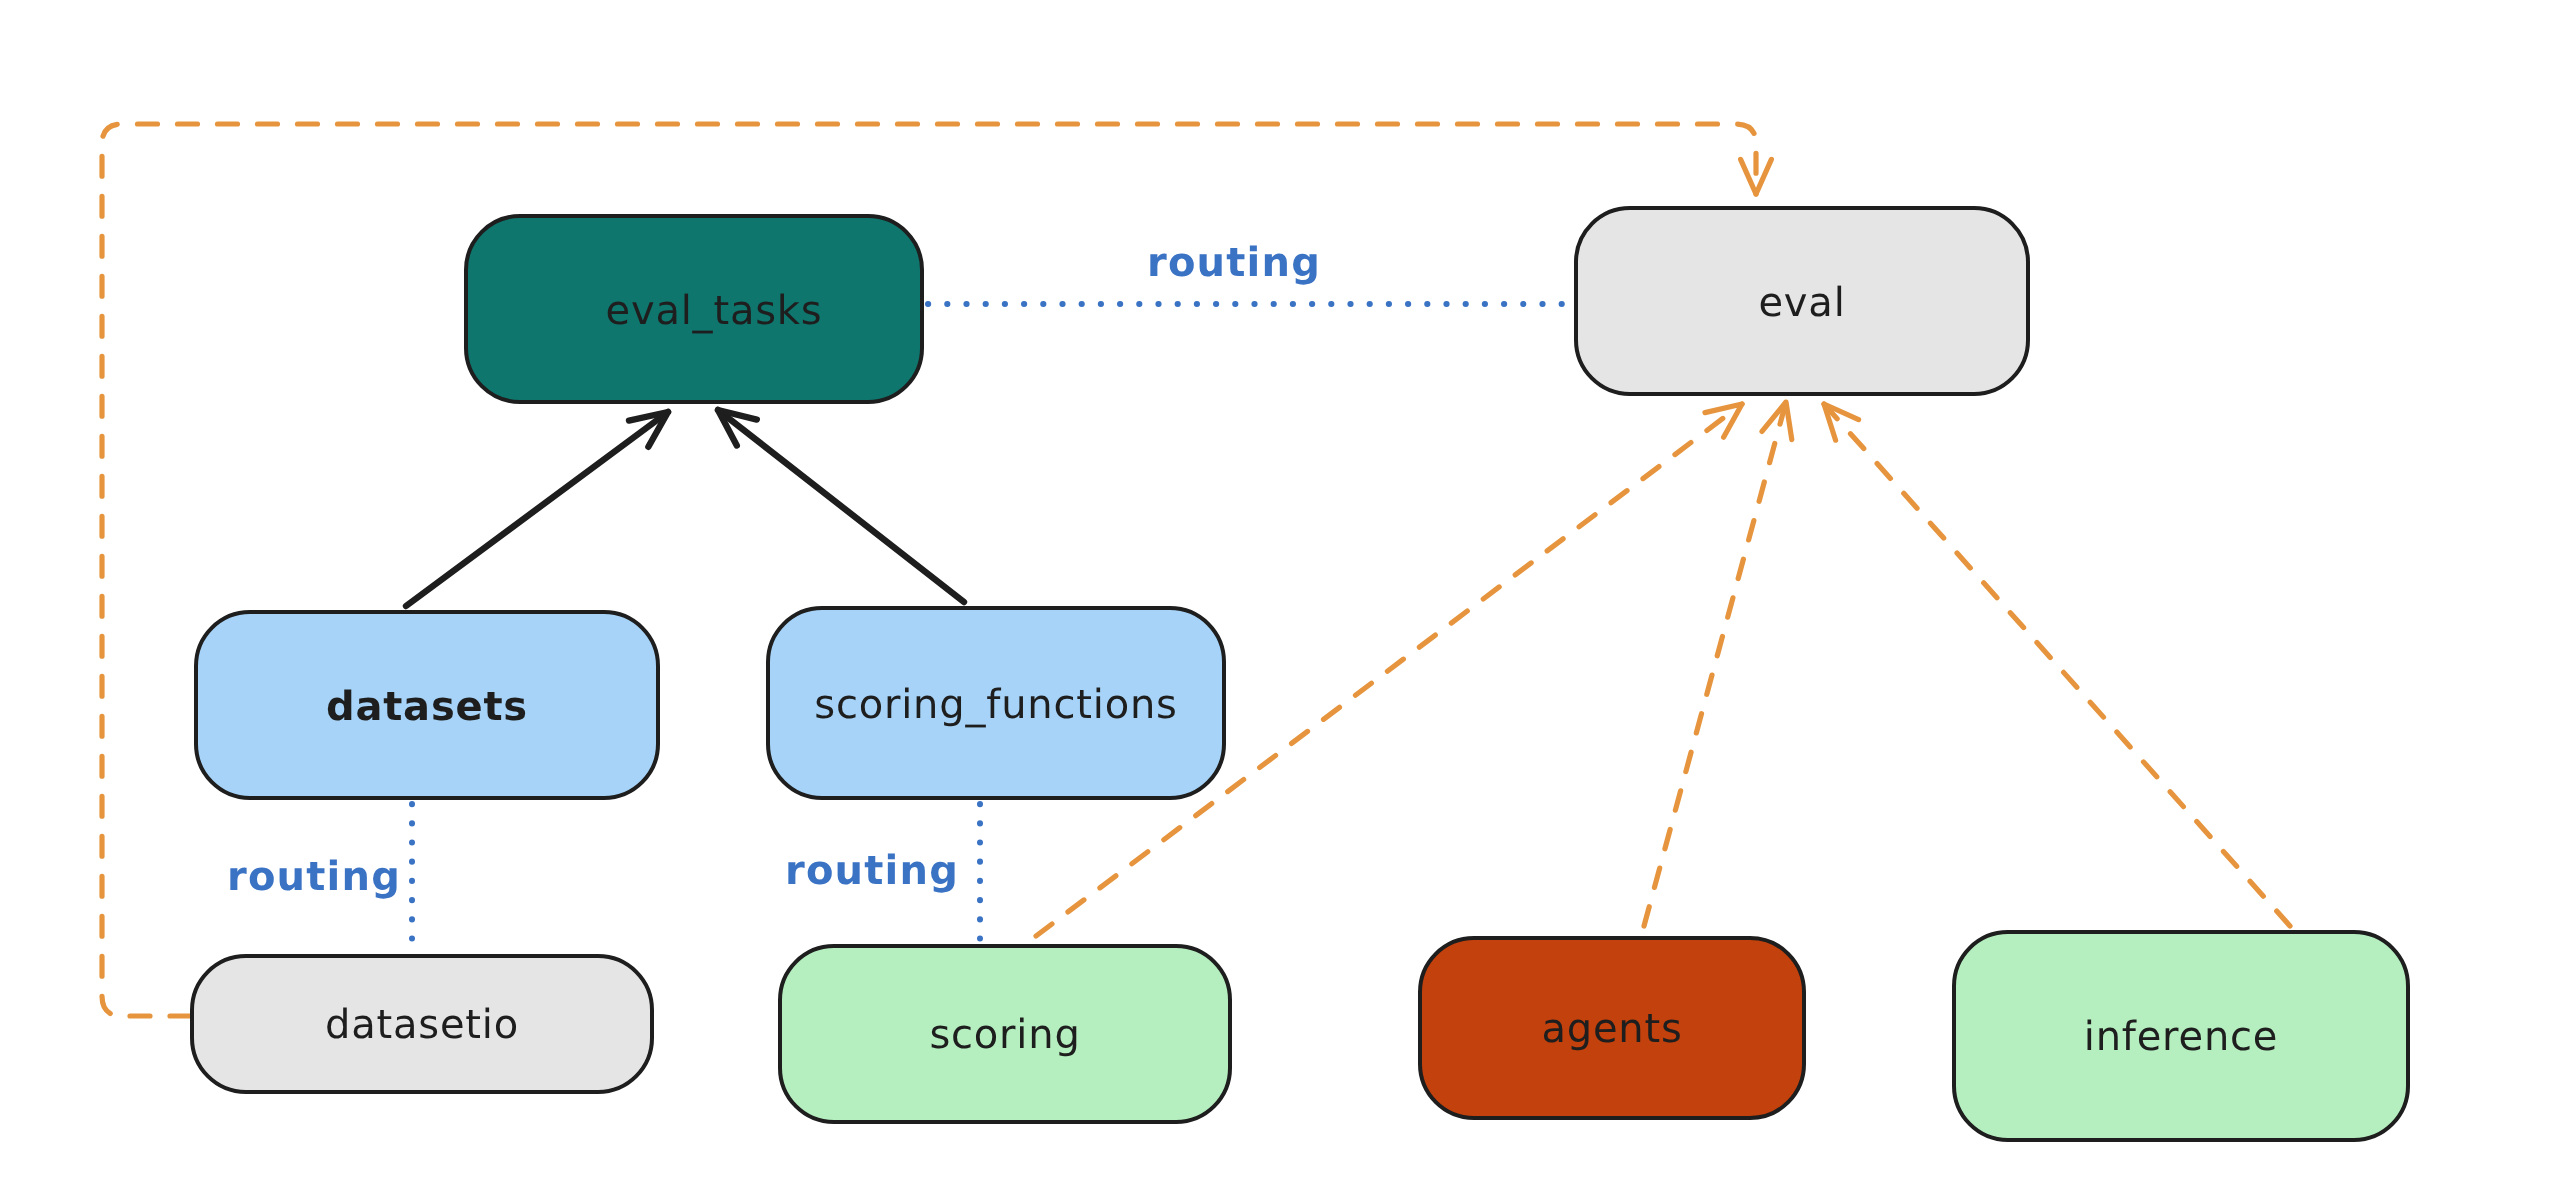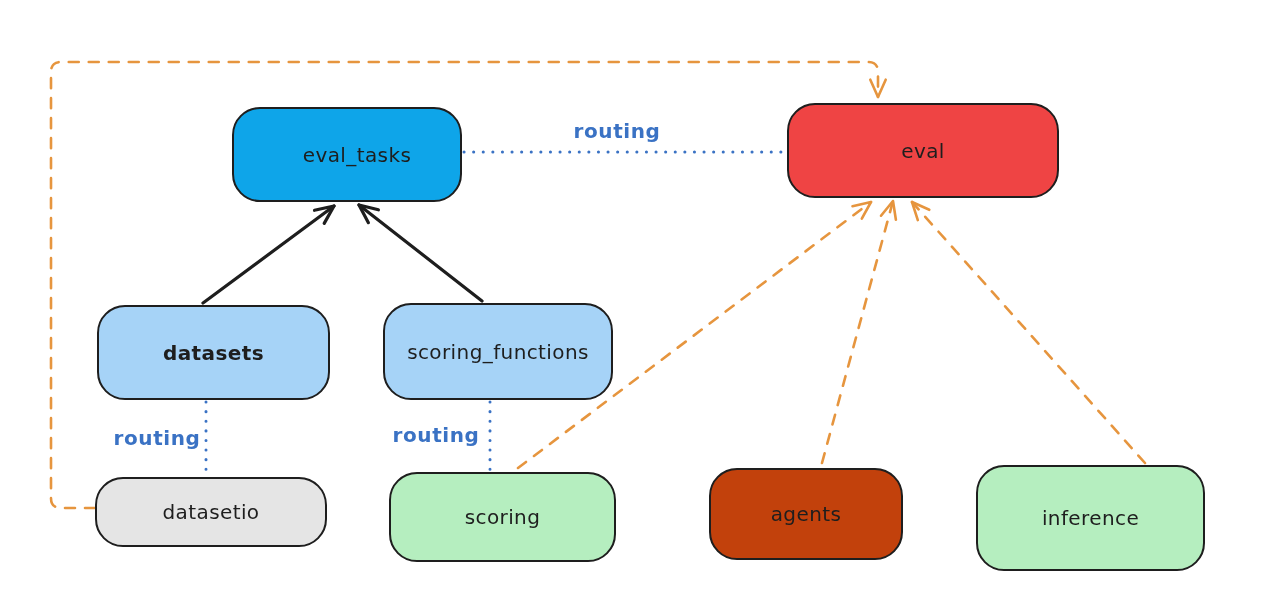--- a/index.html
+++ b/index.html
@@ -37,24 +37,24 @@
       <path d="M 518 468 L 871 202" fill="none" stroke="#e6953e" stroke-width="2.6" stroke-linecap="round" stroke-linejoin="round" stroke-dasharray="10 10"></path>
       <path d="M 861.8 218.6 L 871 202 L 852.5 206.3" fill="none" stroke="#e6953e" stroke-width="2.6" stroke-linecap="round" stroke-linejoin="round"></path>
       <path d="M 822 463 L 893 201" fill="none" stroke="#e6953e" stroke-width="2.6" stroke-linecap="round" stroke-linejoin="round" stroke-dasharray="10 10"></path>
       <path d="M 895.9 219.8 L 893 201 L 881.0 215.7" fill="none" stroke="#e6953e" stroke-width="2.6" stroke-linecap="round" stroke-linejoin="round"></path>
       <path d="M 1145 463 L 912 202" fill="none" stroke="#e6953e" stroke-width="2.6" stroke-linecap="round" stroke-linejoin="round" stroke-dasharray="10 10"></path>
       <path d="M 929.3 209.8 L 912 202 L 917.8 220.1" fill="none" stroke="#e6953e" stroke-width="2.6" stroke-linecap="round" stroke-linejoin="round"></path>
       <path d="M 95 508 L 61 508 Q 51 508 51 498 L 51 72 Q 51 62 61 62 L 868 62 Q 878 62 878 72 L 878 97" fill="none" stroke="#e6953e" stroke-width="2.6" stroke-linecap="round" stroke-linejoin="round" stroke-dasharray="10 10"></path>
       <path d="M 870.3 79.7 L 878 97 L 885.7 79.7" fill="none" stroke="#e6953e" stroke-width="2.6" stroke-linecap="round" stroke-linejoin="round"></path>
     </svg>
   <div id="nodes-layer">
-      <div class="node" style="left: 232px; top: 107px; width: 230px; height: 95px; background: #0ea5e9; border: 2.6px solid rgb(30, 30, 30); padding-left: 20px;">
+      <div class="node" style="left: 232px; top: 107px; width: 230px; height: 95px; background: #0f766e; border: 2.6px solid rgb(30, 30, 30); padding-left: 20px;">
         <span>eval_tasks</span>
       </div>
-      <div class="node" style="left: 787px; top: 103px; width: 272px; height: 95px; background: #ef4444; border: 2.6px solid rgb(30, 30, 30);">
+      <div class="node" style="left: 787px; top: 103px; width: 228px; height: 95px; background: #e5e5e5; border: 2.6px solid rgb(30, 30, 30);">
         <span>eval</span>
       </div>
       <div class="node" style="left: 97px; top: 305px; width: 233px; height: 95px; background: rgb(166, 211, 247); border: 2.6px solid rgb(30, 30, 30); font-weight: bold;">
         <span>datasets</span>
       </div>
       <div class="node" style="left: 383px; top: 303px; width: 230px; height: 97px; background: rgb(166, 211, 247); border: 2.6px solid rgb(30, 30, 30);">
         <span>scoring_functions</span>
       </div>
       <div class="node" style="left: 95px; top: 477px; width: 232px; height: 70px; background: #e5e5e5; border: 2.6px solid rgb(30, 30, 30);">
         <span>datasetio</span>

